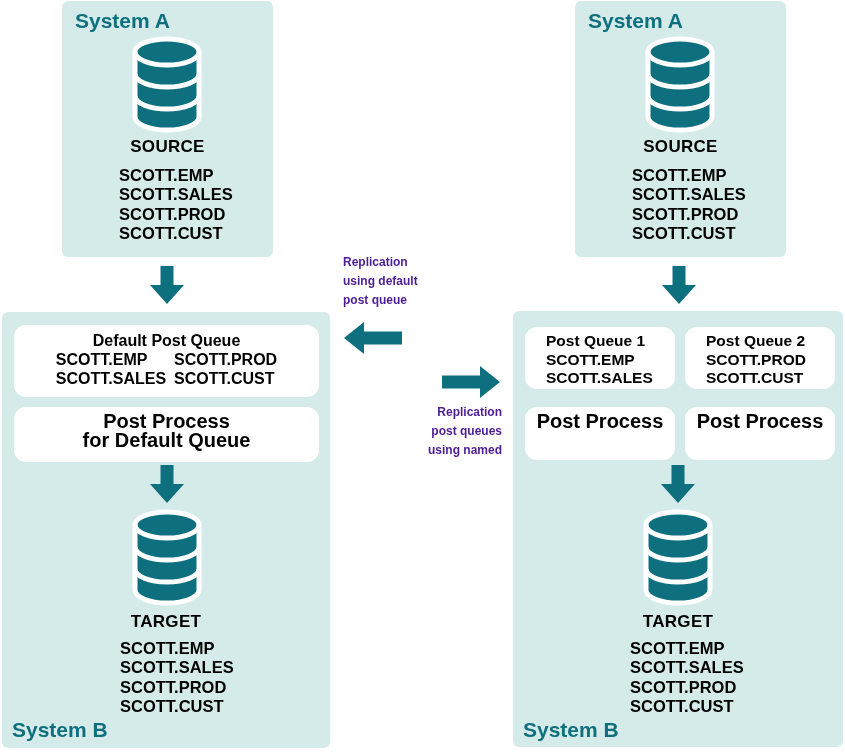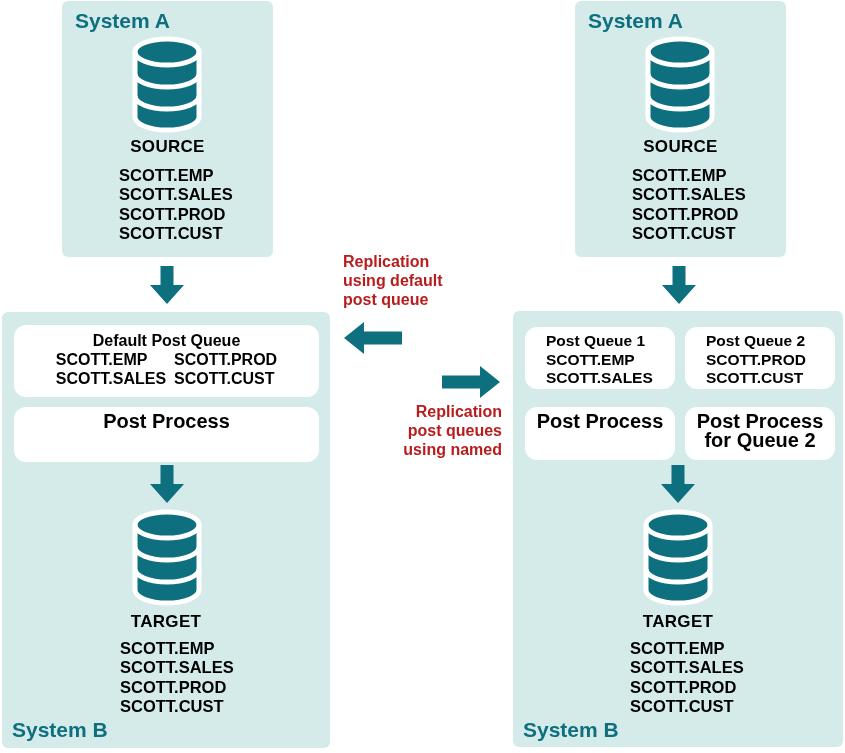--- a/index.html
+++ b/index.html
@@ -12,21 +12,21 @@
   .panel-title { position:absolute; color:#0E6F7E; font-size:21px; line-height:24px; white-space:nowrap; }
   .db { position:absolute; }
   .db-label { position:absolute; width:100%; text-align:center; font-size:17px; letter-spacing:0.3px; }
   .tables { position:absolute; font-size:16.5px; line-height:19.4px; white-space:nowrap; }
   .whitebox { position:absolute; background:#ffffff; border-radius:12px; }
   .qbox-center { text-align:center; font-size:16px; line-height:19px; padding-top:6px; }
   .qcols { display:flex; justify-content:center; gap:8px; font-size:16px; line-height:19px; margin-top:0px; }
   .qcol { text-align:left; }
   .pbox { text-align:center; font-size:20px; line-height:19px; padding-top:5px; }
   .qbox-left { font-size:15.5px; line-height:18.7px; padding:5px 0 0 21px; text-align:left; white-space:nowrap; }
-  .caption { position:absolute; color:#b91c1c; font-size:16px; line-height:18.8px; white-space:nowrap; }
+  .caption { position:absolute; color:#4c1d95; font-size:12px; line-height:18.8px; white-space:nowrap; }
   .arrow { position:absolute; line-height:0; }
   .arrow svg polygon { fill:#0E6F7E; }
   .db svg .body { fill:#0E6F7E; stroke:#ffffff; stroke-width:5; }
   .db svg .band { fill:none; stroke:#ffffff; stroke-width:5; }
 </style>
 </head>
 <body>
 
 <div class="canvas">
 
@@ -66,20 +66,21 @@
         </div>
         <div class="qcol">
           <div>SCOTT.PROD</div>
           <div>SCOTT.CUST</div>
         </div>
       </div>
     </div>
 
     <div class="whitebox pbox" style="left:12px; top:95px; width:305px; height:50px;">
       <div>Post Process</div>
+      <div>for Default Queue</div>
     </div>
 
     <div class="arrow" style="left:148px; top:153px;">
       <svg width="34" height="38">
           <polygon points="10.5,0 23.5,0 23.5,19 34,19 17,38 0,19 10.5,19"></polygon>
         </svg>
     </div>
 
     <div class="db" style="left:127px; top:197px;">
       <svg width="76" height="97" viewBox="0 0 76 97">
@@ -161,21 +162,20 @@
       <div>SCOTT.PROD</div>
       <div>SCOTT.CUST</div>
     </div>
 
     <div class="whitebox pbox" style="left:12px; top:96px; width:150px; height:48px;">
       <div>Post Process</div>
     </div>
 
     <div class="whitebox pbox" style="left:172px; top:96px; width:150px; height:48px;">
       <div>Post Process</div>
-      <div>for Queue 2</div>
     </div>
 
     <div class="arrow" style="left:148px; top:154px;">
       <svg width="34" height="38">
           <polygon points="10.5,0 23.5,0 23.5,19 34,19 17,38 0,19 10.5,19"></polygon>
         </svg>
     </div>
 
     <div class="db" style="left:127px; top:198px;">
       <svg width="76" height="97" viewBox="0 0 76 97">

